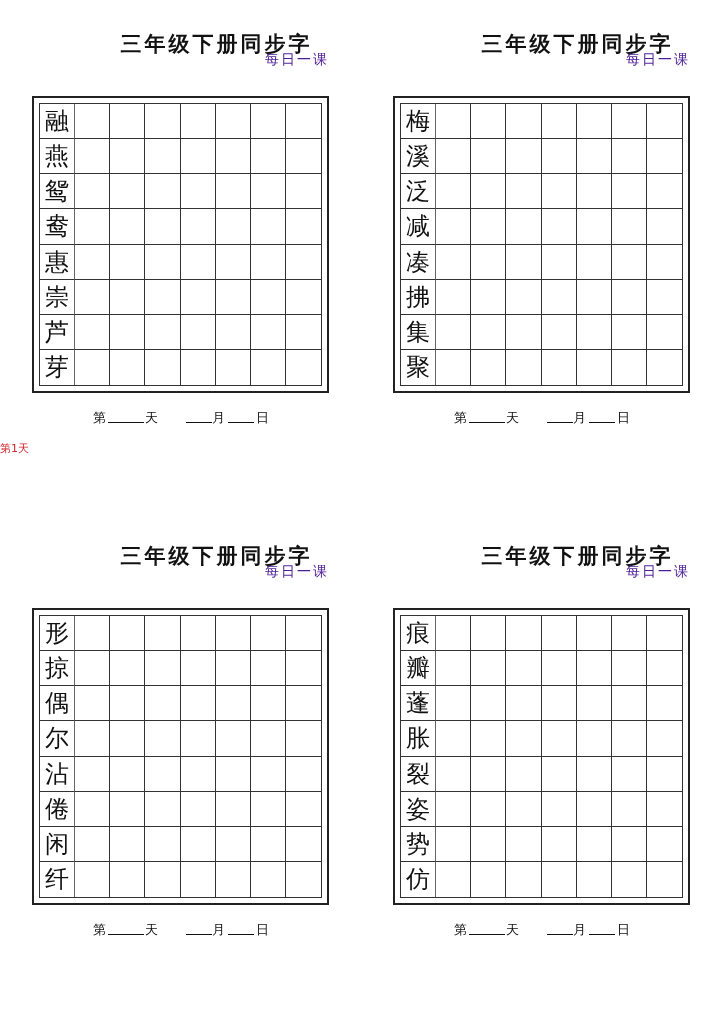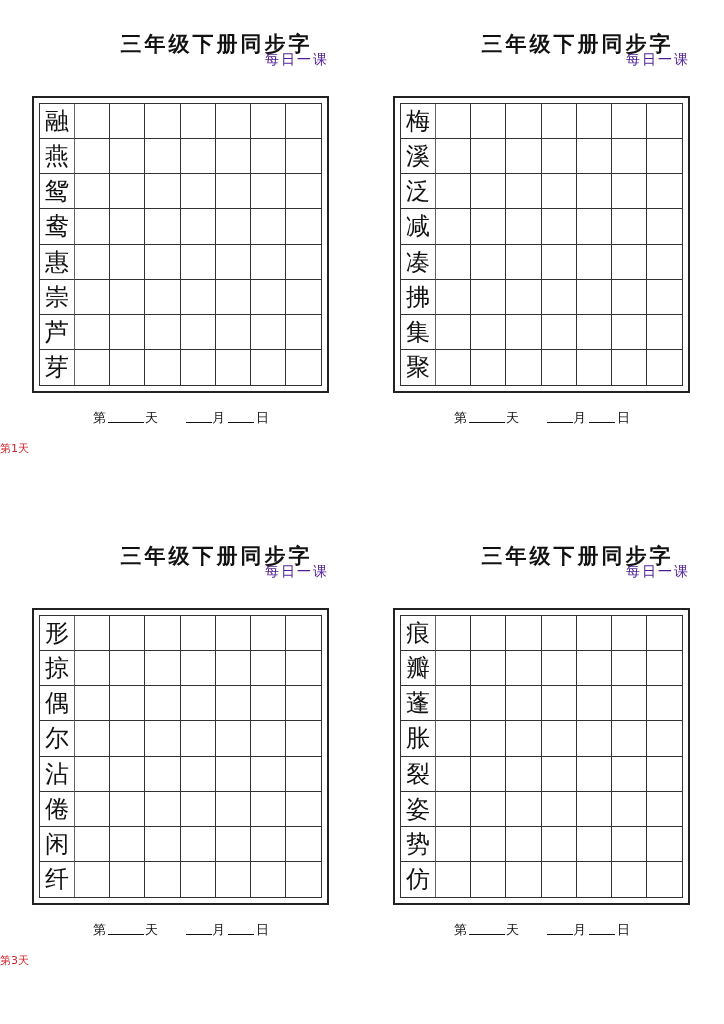--- a/index.html
+++ b/index.html
@@ -266,21 +266,20 @@
     </div>
     <div class="dateline">
       <span style="left:93px">第</span>
       <span class="blank" style="left:108px;width:36px"></span>
       <span style="left:145px">天</span>
       <span class="blank" style="left:186px;width:26px"></span>
       <span style="left:212px">月</span>
       <span class="blank" style="left:228px;width:26px"></span>
       <span style="left:256px">日</span>
     </div>
-    <div class="daytag">第3天</div>
   </div>
     <div class="sheet" style="left: 361px; top: 512px;">
     <div class="title">三年级下册同步字</div>
     <div class="subtitle">每日一课</div>
     <div class="frame">
       <div class="grid">
           <div class="cell first">痕</div>
           <div class="cell"></div>
           <div class="cell"></div>
           <div class="cell"></div>

